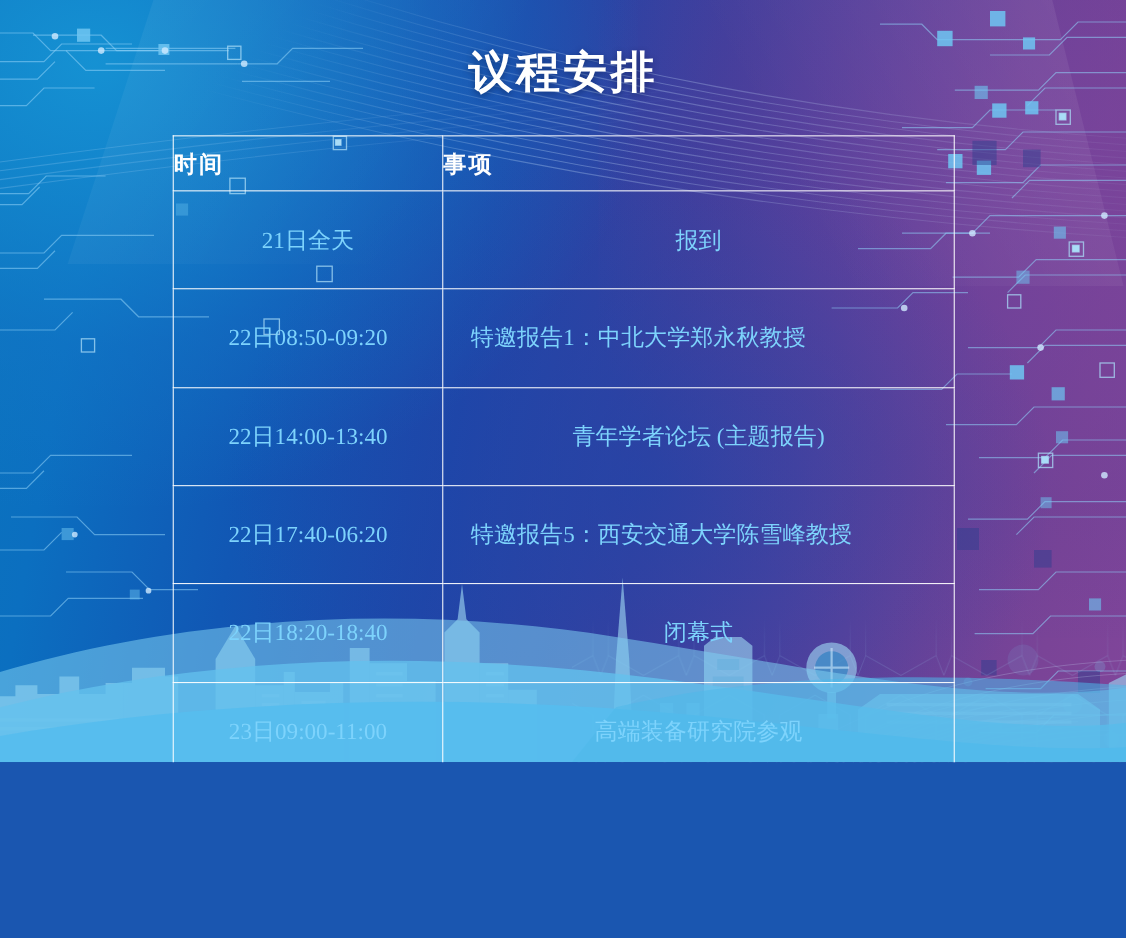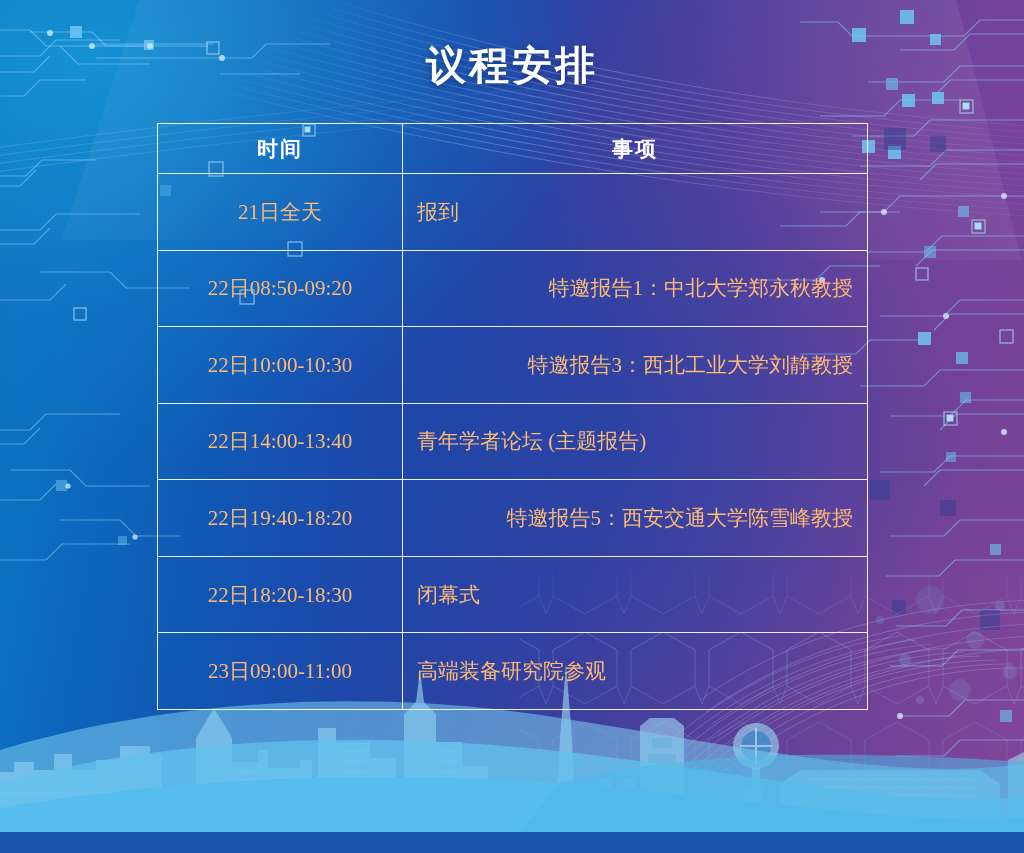--- a/index.html
+++ b/index.html
@@ -4,21 +4,21 @@
 <style>
   * { margin:0; padding:0; box-sizing:border-box; }
   html,body { width:1024px; height:853px; overflow:hidden; }
   body {
     font-family:"Liberation Sans", sans-serif;
     background:#1a56b0;
     position:relative;
   }
 
   
-  #stage { position:absolute; inset:0; width:1024px; height:832px; overflow:hidden; }
+  #stage { position:absolute; inset:0; width:1024px; height:693px; overflow:hidden; }
 
   .bg-base{
     position:absolute; inset:0;
     background:
       linear-gradient(100deg,
         #0a74bd 0%,
         #0b6fc0 10%,
         #1157b4 26%,
         #2046a8 42%,
         #3c3f9e 58%,
@@ -74,38 +74,38 @@
     width:710px; height:587px;
     border-collapse:collapse;
     table-layout:fixed;
   }
   table.agenda col.c-time{ width:245px; }
   table.agenda col.c-item{ width:465px; }
 
   table.agenda th, table.agenda td{
     border:1px solid rgba(255,255,255,.92);
     height:49px;
-    color:#fdba74;
+    color:#7dd3fc;
     font-family:"Liberation Serif", serif;
     font-size:21px;
     background:transparent;
     vertical-align:middle;
   }
   table.agenda thead th{
     height:50px;
     font-family:"Liberation Sans", sans-serif;
     font-weight:bold;
     font-size:21px;
     color:#ffffff;
-    text-align:center;
+    text-align:left;
     letter-spacing:2px;
   }
   td.time{ text-align:center; white-space:nowrap; }
-  td.item{ text-align:left; padding:0 14px; }
-  td.item.left{ text-align:right; padding-left:25px; }
+  td.item{ text-align:center; padding:0 14px; }
+  td.item.left{ text-align:left; padding-left:25px; }
 
   
   .city{ position:absolute; left:0; bottom:0; width:1024px; height:190px; z-index:20; }
   .waves{ position:absolute; left:0; bottom:0; width:1024px; height:200px; z-index:25; }
 </style>
 </head>
 <body>
 
 <div id="stage">
 
@@ -351,33 +351,29 @@
       <tbody id="agenda-body">
           <tr>
             <td class="time">21日全天</td>
             <td class="item">报到</td>
           </tr>
           <tr>
             <td class="time">22日08:50-09:20</td>
             <td class="item left">特邀报告1：中北大学郑永秋教授</td>
           </tr>
           <tr>
-            <td class="time">22日10:00-10:30</td>
-            <td class="item left">特邀报告3：西北工业大学刘静教授</td>
-          </tr>
-          <tr>
             <td class="time">22日14:00-13:40</td>
             <td class="item">青年学者论坛 (主题报告)</td>
           </tr>
           <tr>
-            <td class="time">22日19:40-18:20</td>
+            <td class="time">22日17:40-06:20</td>
             <td class="item left">特邀报告5：西安交通大学陈雪峰教授</td>
           </tr>
           <tr>
-            <td class="time">22日18:20-18:30</td>
+            <td class="time">22日18:20-18:40</td>
             <td class="item">闭幕式</td>
           </tr>
           <tr>
             <td class="time">23日09:00-11:00</td>
             <td class="item">高端装备研究院参观</td>
           </tr>
         </tbody>
     </table>
   </div>
 

